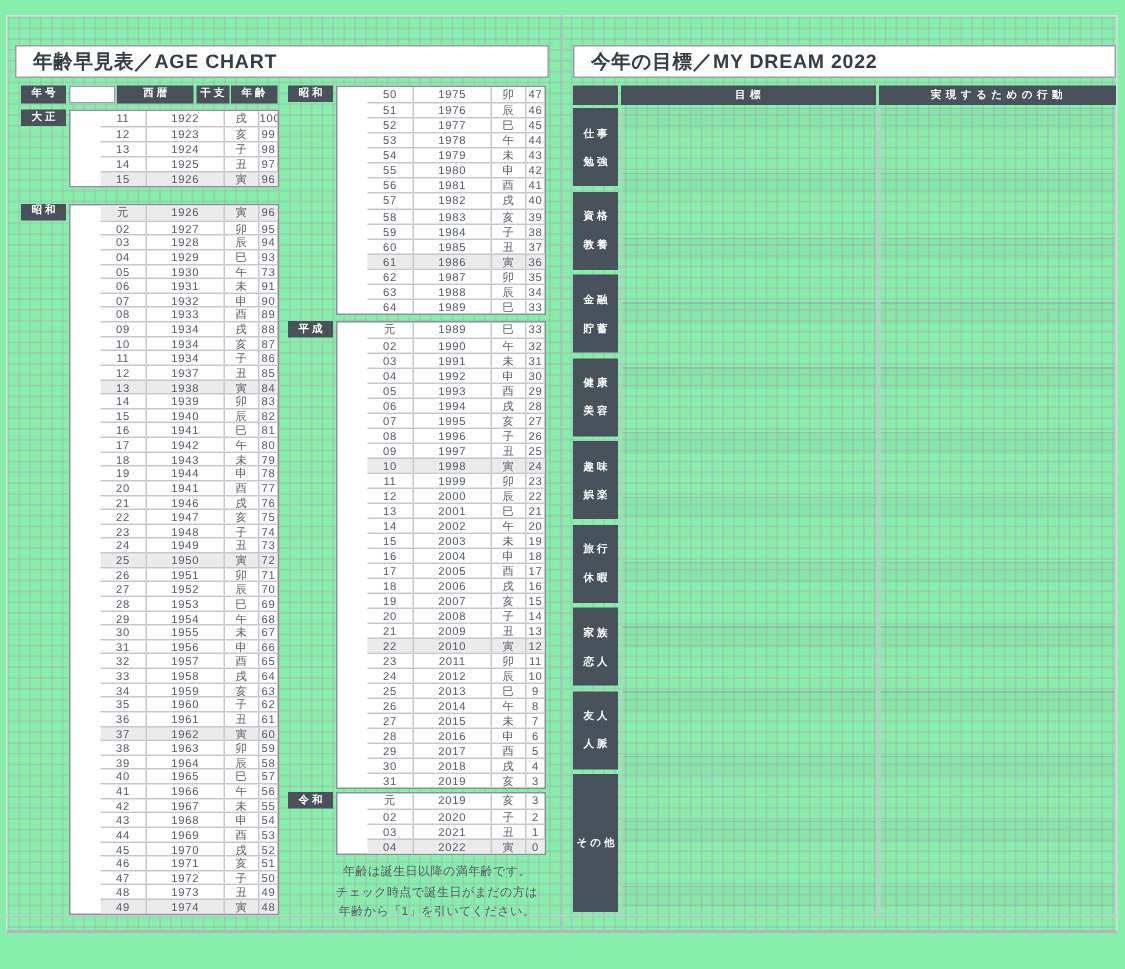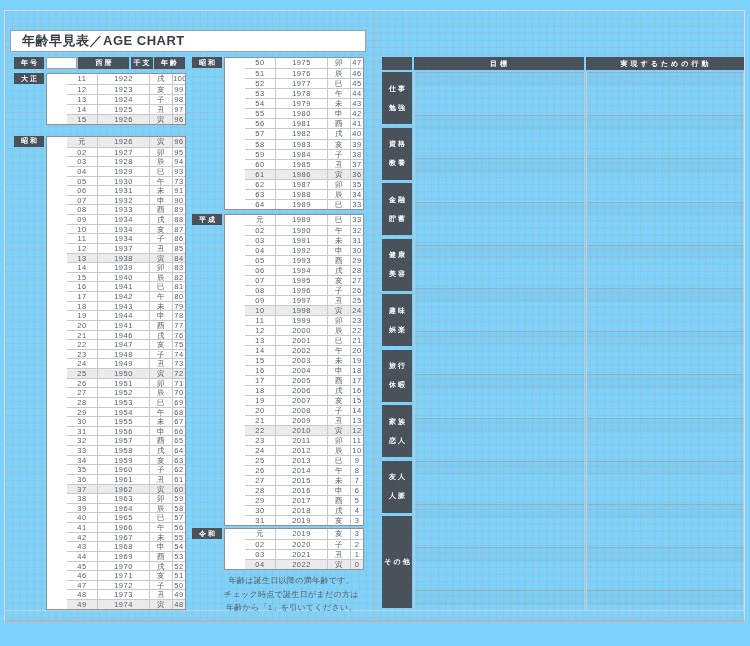--- a/index.html
+++ b/index.html
@@ -1,16 +1,16 @@
 <!DOCTYPE html>
 <html><head>
 <meta charset="utf-8">
 <style>
   html,body{margin:0;padding:0;background:#fff;}
-  .canvas{position:relative;width:750px;height:646px;background:#7dd3fc;overflow:hidden;
+  .canvas{position:relative;width:750px;height:646px;background:#86efac;overflow:hidden;
           font-family:"Liberation Sans","DejaVu Sans",sans-serif;}
   .grid{position:absolute;left:4px;top:10px;width:741px;height:612px;box-sizing:border-box;
         background-image:
           linear-gradient(to right, rgba(168,172,178,.38) 1px, transparent 1px),
           linear-gradient(to bottom, rgba(168,172,178,.38) 1px, transparent 1px);
         background-size:7.23px 7.23px;
         border:1px solid #d9dcdf;border-bottom:2px solid #b3b7bb;}
   .divider{position:absolute;left:374px;top:10px;width:1px;height:612px;background:#b7bbbf;}
   .bottomline{position:absolute;left:4px;top:610px;width:741px;height:1px;background:#c9ccd0;}
   .titlebox{position:absolute;top:30px;height:22px;background:#fff;border:1px solid #9aa0a6;
@@ -46,20 +46,21 @@
 </style>
 </head>
 <body>
 
 <div class="canvas">
   <div class="grid"></div>
   <div class="divider"></div>
   <div class="bottomline"></div>
 
   <div class="titlebox" style="left:10px;width:356px;">年齢早見表／AGE CHART</div>
+  <div class="titlebox" style="left:382px;width:362px;">今年の目標／MY DREAM 2022</div>
 
   <div class="hcell dark" style="left:14px;width:30px;">年号</div>
   <div class="hcell hblank" style="left:46px;width:31px;"></div>
   <div class="hcell dark" style="left:78px;width:51px;">西暦</div>
   <div class="hcell dark" style="left:130.5px;width:22px;">干支</div>
   <div class="hcell dark" style="left:153.5px;width:31px;">年齢</div>
 
   <div id="agecol1">
       <div class="chip dark" style="left: 14px; top: 73px; height: 11px; line-height: 11px;">大正</div>
       <div class="blk-table" style="left: 46px; top: 73px;">

